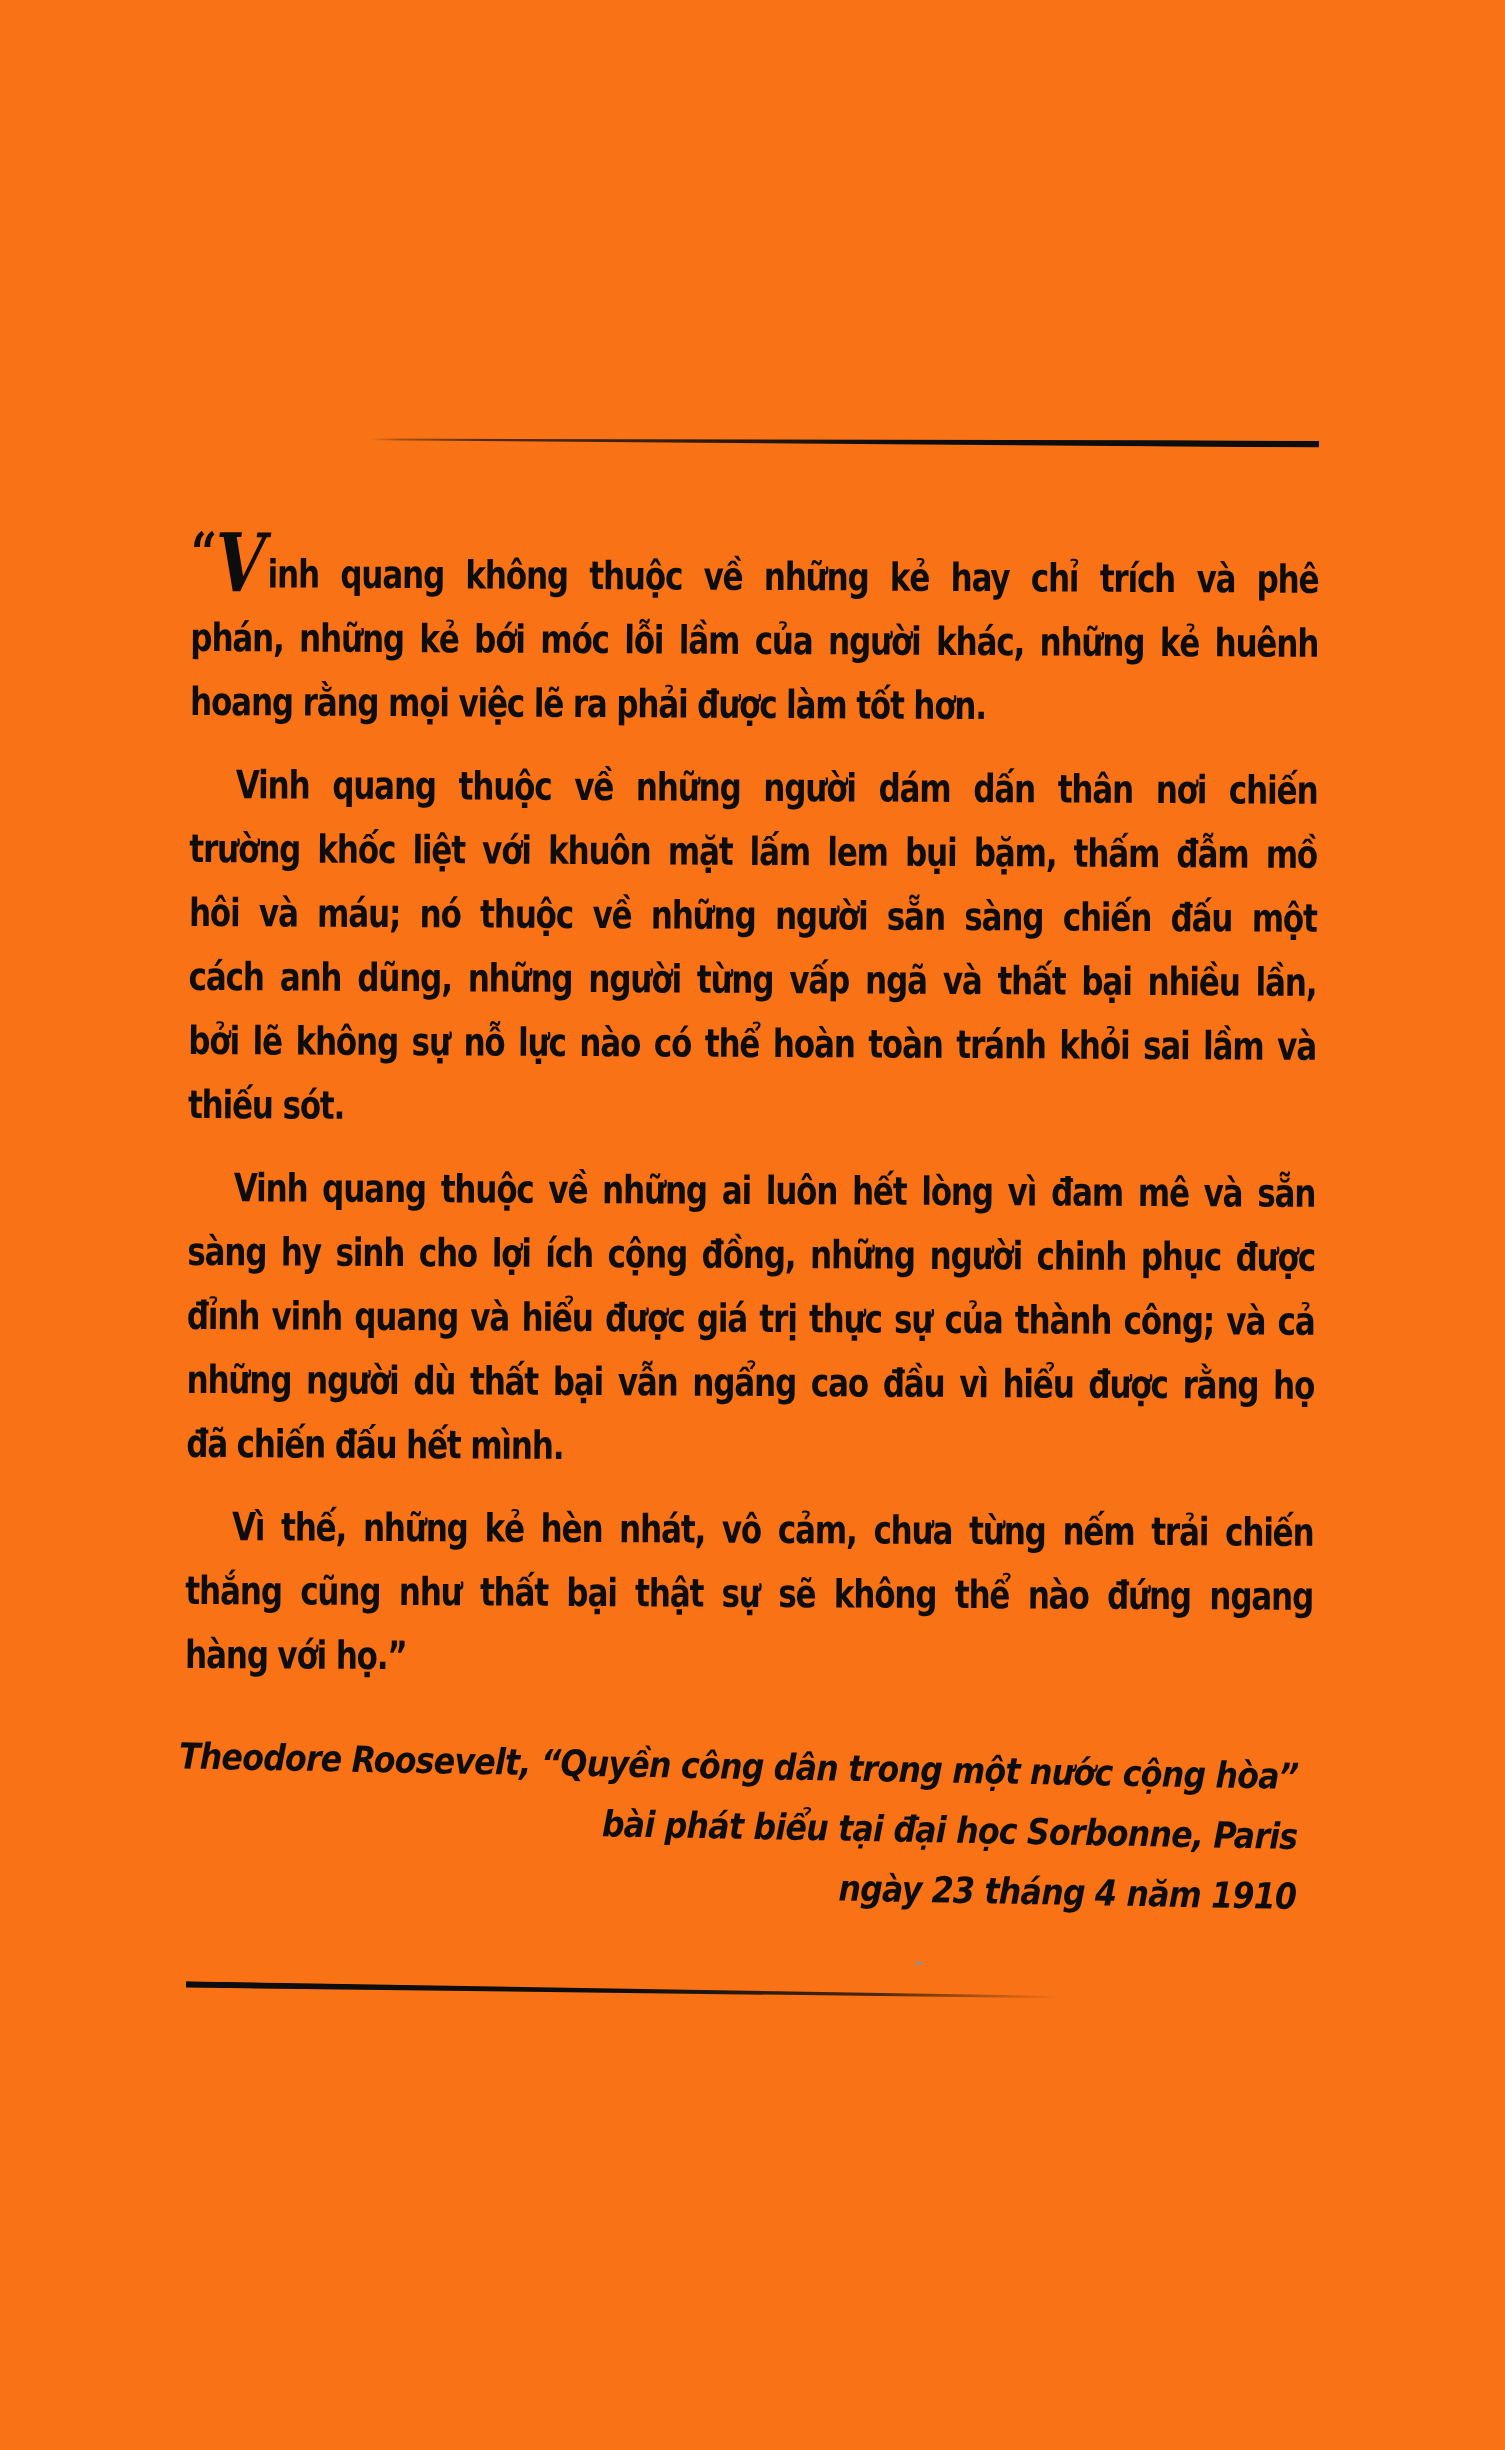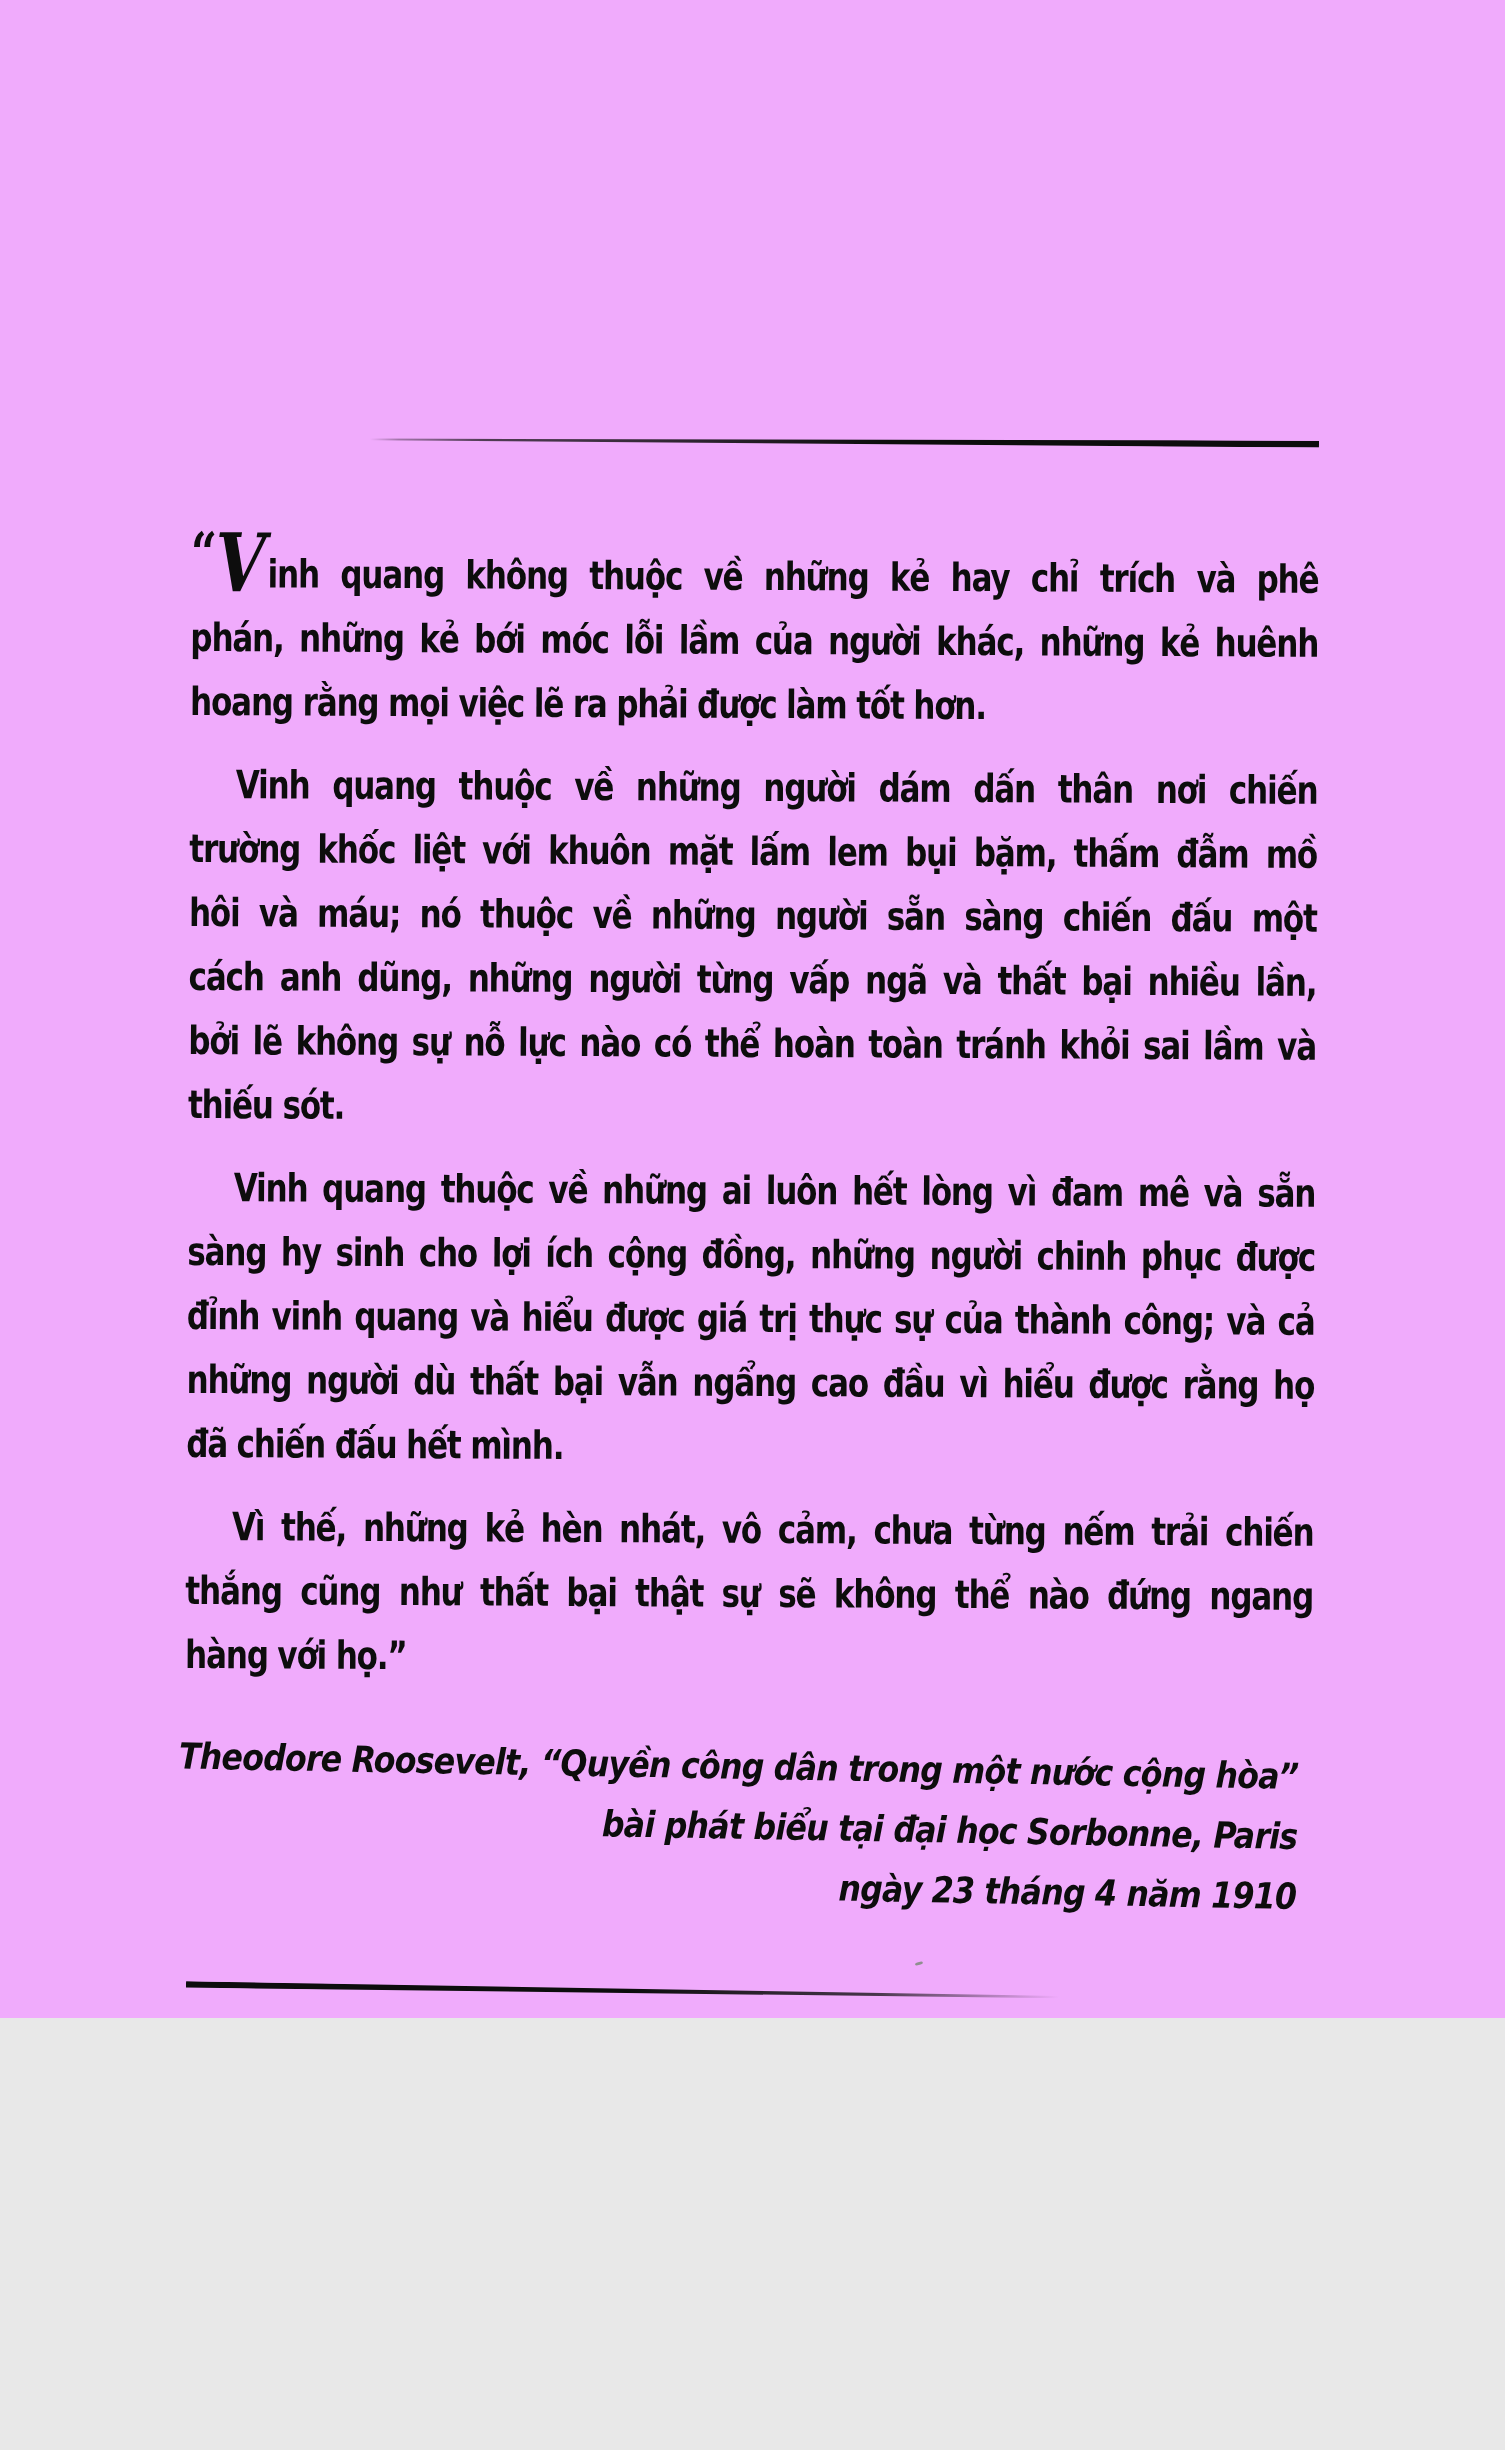--- a/index.html
+++ b/index.html
@@ -1,21 +1,21 @@
 <!DOCTYPE html>
 <html style="font-size:13.8px"><head>
 <meta charset="utf-8">
 <style>
   html, body { margin: 0; padding: 0; background: #e8e8e8; }
   .page {
     position: relative;
     width: 1506px;
-    height: 2018px;
+    height: 2450px;
     margin: 0 auto;
-    background: #f0abfc;
+    background: #f97316;
     overflow: hidden;
     font-family: "DejaVu Sans", sans-serif;
   }
 
   
   .rule { position: absolute; }
   .top-rule {
     left: 370px; top: 436px; width: 949px; height: 6.9px;
     transform: rotate(0.28deg); transform-origin: 0 50%;
     background: linear-gradient(to right,

